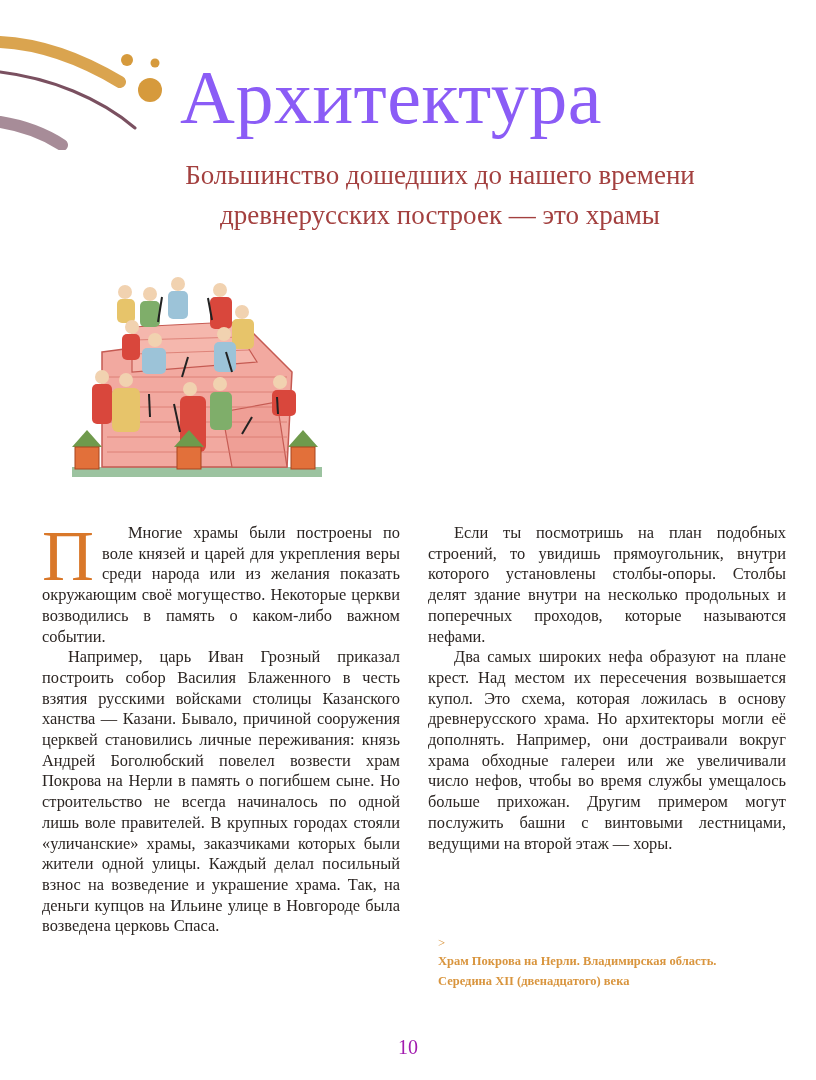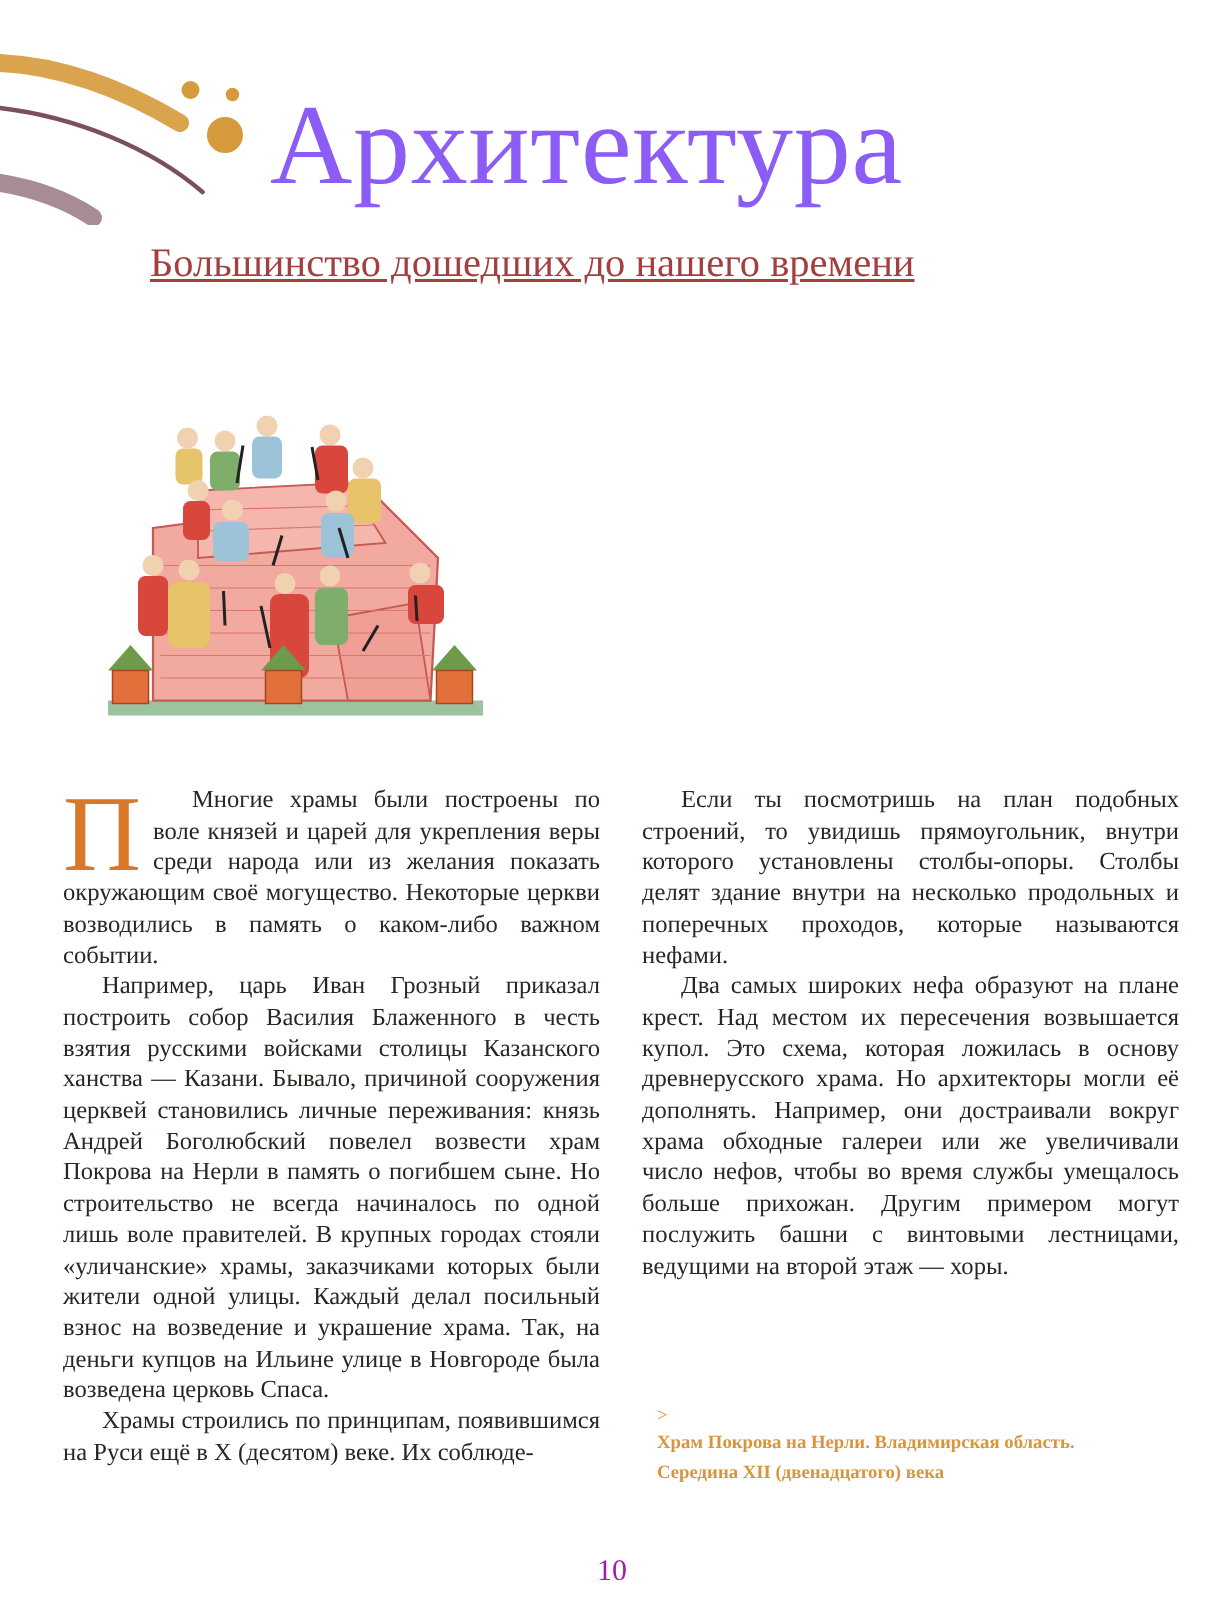--- a/index.html
+++ b/index.html
@@ -10,23 +10,23 @@
     color: #2b2522;
   }
   .deco { position: absolute; left: 0; top: 30px; width: 180px; height: 120px; }
   .title {
     position: absolute; left: 180px; top: 52px; width: 480px;
     font-family: "Liberation Serif", "DejaVu Serif", serif;
     font-size: 76px; line-height: 90px; color: #8b5cf6; letter-spacing: 0.5px;
     margin: 0; font-weight: normal;
   }
   .subtitle {
-    position: absolute; left: 100px; top: 155px; width: 680px; text-align: left;
+    position: absolute; left: 100px; top: 155px; width: 680px; text-align: center;
     font-family: "Liberation Serif", "DejaVu Serif", serif;
-    font-size: 27px; line-height: 40px; color: #a3403f; margin: 0; text-decoration: underline;
+    font-size: 27px; line-height: 40px; color: #a3403f; margin: 0;
   }
   .illustration { position: absolute; left: 62px; top: 262px; width: 268px; height: 232px; }
   .columns {
     position: absolute; left: 42px; top: 523px; width: 744px;
     display: flex; justify-content: space-between;
   }
   .col {
     width: 358px;
     font-family: "Liberation Serif", "DejaVu Serif", serif;
     font-size: 16.4px; line-height: 20.7px; color: #2b2522;
@@ -60,20 +60,21 @@
   <path d="M0,92 C25,96 45,104 62,115" stroke="#8a6575" stroke-width="12" fill="none" stroke-linecap="round" opacity="0.75"></path>
   <circle cx="127" cy="30" r="6" fill="#d69a3c"></circle>
   <circle cx="155" cy="33" r="4.5" fill="#d69a3c"></circle>
   <circle cx="150" cy="60" r="12" fill="#d69a3c"></circle>
 </svg>
 
 <h1 class="title">Архитектура</h1>
 
 <div class="subtitle">
   <div>Большинство дошедших до нашего времени</div>
+  <div>древнерусских построек — это храмы</div>
 </div>
 
 <svg class="illustration" viewBox="0 0 268 232">
 
   <rect x="10" y="205" width="250" height="10" fill="#9cc3a0"></rect>
 
   <polygon points="40,90 190,70 230,110 225,205 40,205" fill="#f2a9a0" stroke="#c55a52" stroke-width="1.5"></polygon>
   <polygon points="70,65 170,60 195,100 70,110" fill="#f5b7ad" stroke="#c55a52" stroke-width="1.2"></polygon>
   <polygon points="160,150 215,140 225,205 170,205" fill="#ef9f96" stroke="#c55a52" stroke-width="1.2"></polygon>
 
@@ -138,21 +139,20 @@
   </g>
 </svg>
 
 <div class="columns">
   <div class="col">
     <p class="noindent">
       <span class="dropcap">П</span>
     </p>
     <p>Многие храмы были построены по воле князей и царей для укрепления веры среди народа или из желания показать окружающим своё могущество. Некоторые церкви возводились в память о каком-либо важном событии.</p>
     <p>Например, царь Иван Грозный приказал построить собор Василия Блаженного в честь взятия русскими войсками столицы Казанского ханства — Казани. Бывало, причиной сооружения церквей становились личные переживания: князь Андрей Боголюбский повелел возвести храм Покрова на Нерли в память о погибшем сыне. Но строительство не всегда начиналось по одной лишь воле правителей. В крупных городах стояли «уличанские» храмы, заказчиками которых были жители одной улицы. Каждый делал посильный взнос на возведение и украшение храма. Так, на деньги купцов на Ильине улице в Новгороде была возведена церковь Спаса.</p>
-    <p>Храмы строились по принципам, появившимся на Руси ещё в X (десятом) веке. Их соблюде-</p>
   </div>
   <div class="col">
     <p>Если ты посмотришь на план подобных строений, то увидишь прямоугольник, внутри которого установлены столбы-опоры. Столбы делят здание внутри на несколько продольных и поперечных проходов, которые называются нефами.</p>
     <p>Два самых широких нефа образуют на плане крест. Над местом их пересечения возвышается купол. Это схема, которая ложилась в основу древнерусского храма. Но архитекторы могли её дополнять. Например, они достраивали вокруг храма обходные галереи или же увеличивали число нефов, чтобы во время службы умещалось больше прихожан. Другим примером могут послужить башни с винтовыми лестницами, ведущими на второй этаж — хоры.</p>
   </div>
 </div>
 
 <div class="caption">
   <span class="arrow">&gt;</span>
   <div>Храм Покрова на Нерли. Владимирская область.</div>

